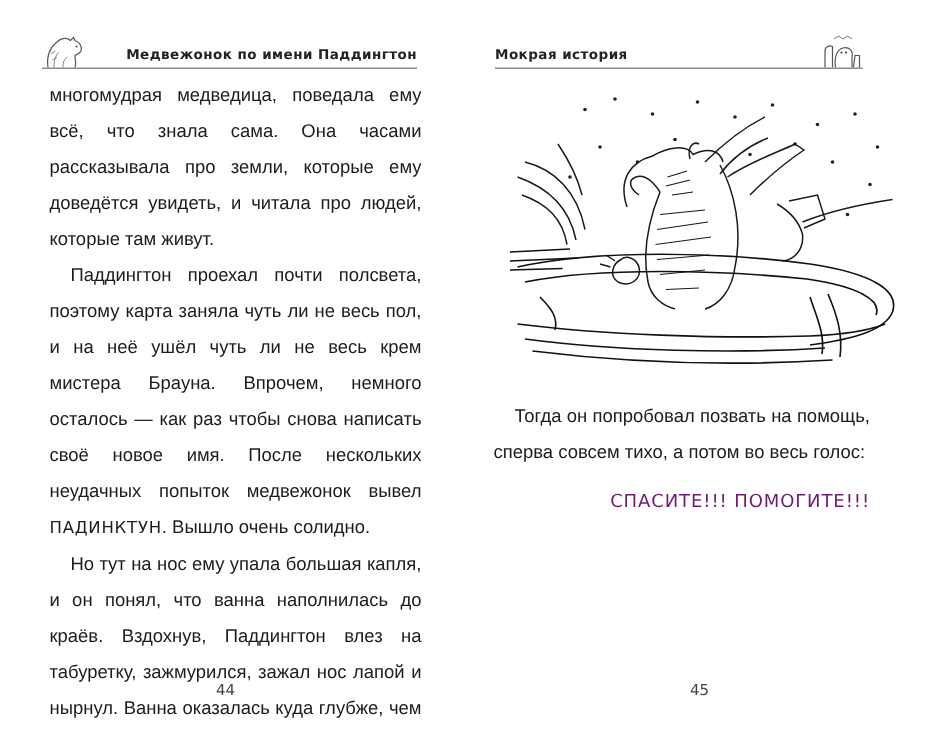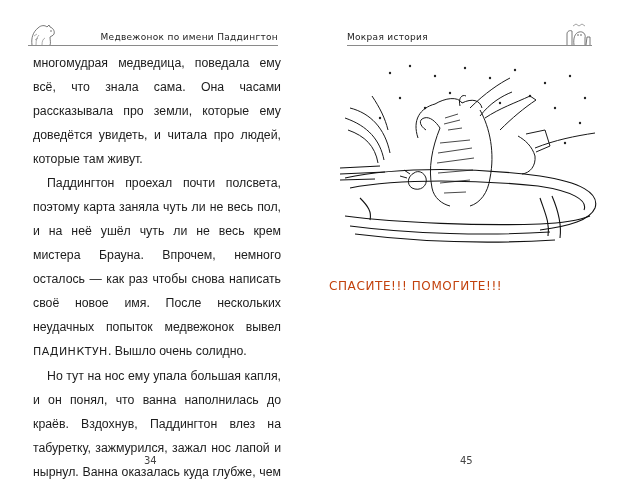--- a/index.html
+++ b/index.html
@@ -4,23 +4,23 @@
 <style>
   html, body { margin: 0; padding: 0; }
   body {
     width: 630px; height: 486px; background: #ffffff; overflow: hidden;
     position: relative; font-family: "Liberation Sans", sans-serif; color: #1a1a1a;
   }
   .page { position: absolute; top: 0; height: 486px; }
   .page-left { left: 0; width: 315px; }
   .page-right { left: 315px; width: 315px; }
 
-  .header { position: absolute; top: 18px; height: 28px; }
+  .header { position: absolute; top: 18px; height: 28px; font-weight: bold; }
   .page-left .header { left: 28px; width: 250px; }
-  .page-right .header { left: 32px; width: 245px; }
+  .page-right .header { left: 15px; width: 245px; }
   .header-rule {
     position: absolute; bottom: 0; left: 0; right: 0; height: 1px; background: #8a8a8a;
   }
   .running-title {
     position: absolute; bottom: 4px; font-family: "DejaVu Sans", sans-serif;
     font-size: 9px; letter-spacing: 0.3px; color: #222; white-space: nowrap;
   }
   .page-left .running-title { right: 0; }
   .page-right .running-title { left: 0; }
   .header-bear { position: absolute; bottom: 0; }
@@ -32,22 +32,22 @@
     color: #1c1c1c;
   }
   .page-left .text-block { left: 33px; width: 248px; top: 51px; }
   .page-right .text-block { left: 14px; width: 251px; top: 265px; }
   .para { margin: 0; }
   .para.indent { text-indent: 14px; }
   .handwritten {
     font-family: "DejaVu Sans", sans-serif; font-size: 11px; letter-spacing: 0.5px;
   }
   .shout {
-    text-align: left; font-family: "DejaVu Sans", sans-serif; font-size: 12px;
-    letter-spacing: 0.6px; margin: 9px 0 6px 0; color: #c2410c;
+    text-align: right; font-family: "DejaVu Sans", sans-serif; font-size: 12px;
+    letter-spacing: 0.6px; margin: 9px 0 6px 0; color: #701a75;
   }
 
   .folio { position: absolute; top: 455px; font-family: "DejaVu Sans", sans-serif; font-size: 10px; color: #444; }
   .page-left .folio { left: 144px; }
   .page-right .folio { left: 145px; }
 
   .illustration { position: absolute; left: 25px; top: 48px; width: 270px; height: 205px; }
 </style>
 </head>
 <body>
@@ -68,21 +68,21 @@
       <span>многомудрая медведица, поведала ему всё, что знала сама. Она часами рассказывала про земли, которые ему доведётся увидеть, и читала про людей, которые там живут.</span>
     </p>
     <p class="para indent">
       <span>Паддингтон проехал почти полсвета, поэтому карта заняла чуть ли не весь пол, и на неё ушёл чуть ли не весь крем мистера Брауна. Впрочем, немного осталось — как раз чтобы снова написать своё новое имя. После нескольких неудачных попыток медвежонок вывел </span><span class="handwritten">ПАДИНКТУН</span><span>. Вышло очень солидно.</span>
     </p>
     <p class="para indent">
       <span>Но тут на нос ему упала большая капля, и он понял, что ванна наполнилась до краёв. Вздохнув, Паддингтон влез на табуретку, зажмурился, зажал нос лапой и нырнул. Ванна оказалась куда глубже, чем он думал. Даже встав на цыпочки, он едва мог высунуть нос из тёплой мыльной пены.</span>
     </p>
   </div>
 
-  <div class="folio">34</div>
+  <div class="folio">44</div>
 </div>
 
 <div class="page page-right">
   <div class="header">
     <div class="running-title">Мокрая история</div>
     <svg class="header-bear" viewBox="0 0 28 28">
       <path d="M3 27 L3 16 C3 13 6 12 8 13 L8 27 M10 27 C9 20 11 15 15 14 C19 13 22 16 21 20 L21 27 M22 27 L23 19 L26 19 L26 27" fill="none" stroke="#555" stroke-width="0.8"></path>
       <path d="M9 8 L12 6 L15 8 L18 6 L21 8" fill="none" stroke="#666" stroke-width="0.6"></path>
       <circle cx="14" cy="17" r="0.7" fill="#333"></circle>
         <circle cx="17" cy="17" r="0.7" fill="#333"></circle>
@@ -141,17 +141,18 @@
       <path d="M10 178 C70 186 150 188 210 184"></path>
       <path d="M15 186 C80 194 150 196 215 192"></path>
       <path d="M0 120 L40 118 M0 126 L45 124 M0 132 L35 131"></path>
       <path d="M20 150 C28 158 32 164 30 172"></path>
       <path d="M200 150 C205 165 210 175 208 188"></path>
         <path d="M212 148 C218 162 222 175 220 190"></path>
     </g>
   </svg>
 
   <div class="text-block">
+    <p class="para indent">Тогда он попробовал позвать на помощь, сперва совсем тихо, а потом во весь голос:</p>
     <div class="shout">СПАСИТЕ!!! ПОМОГИТЕ!!!</div>
   </div>
 
   <div class="folio">45</div>
 </div>
 
 </body></html>

